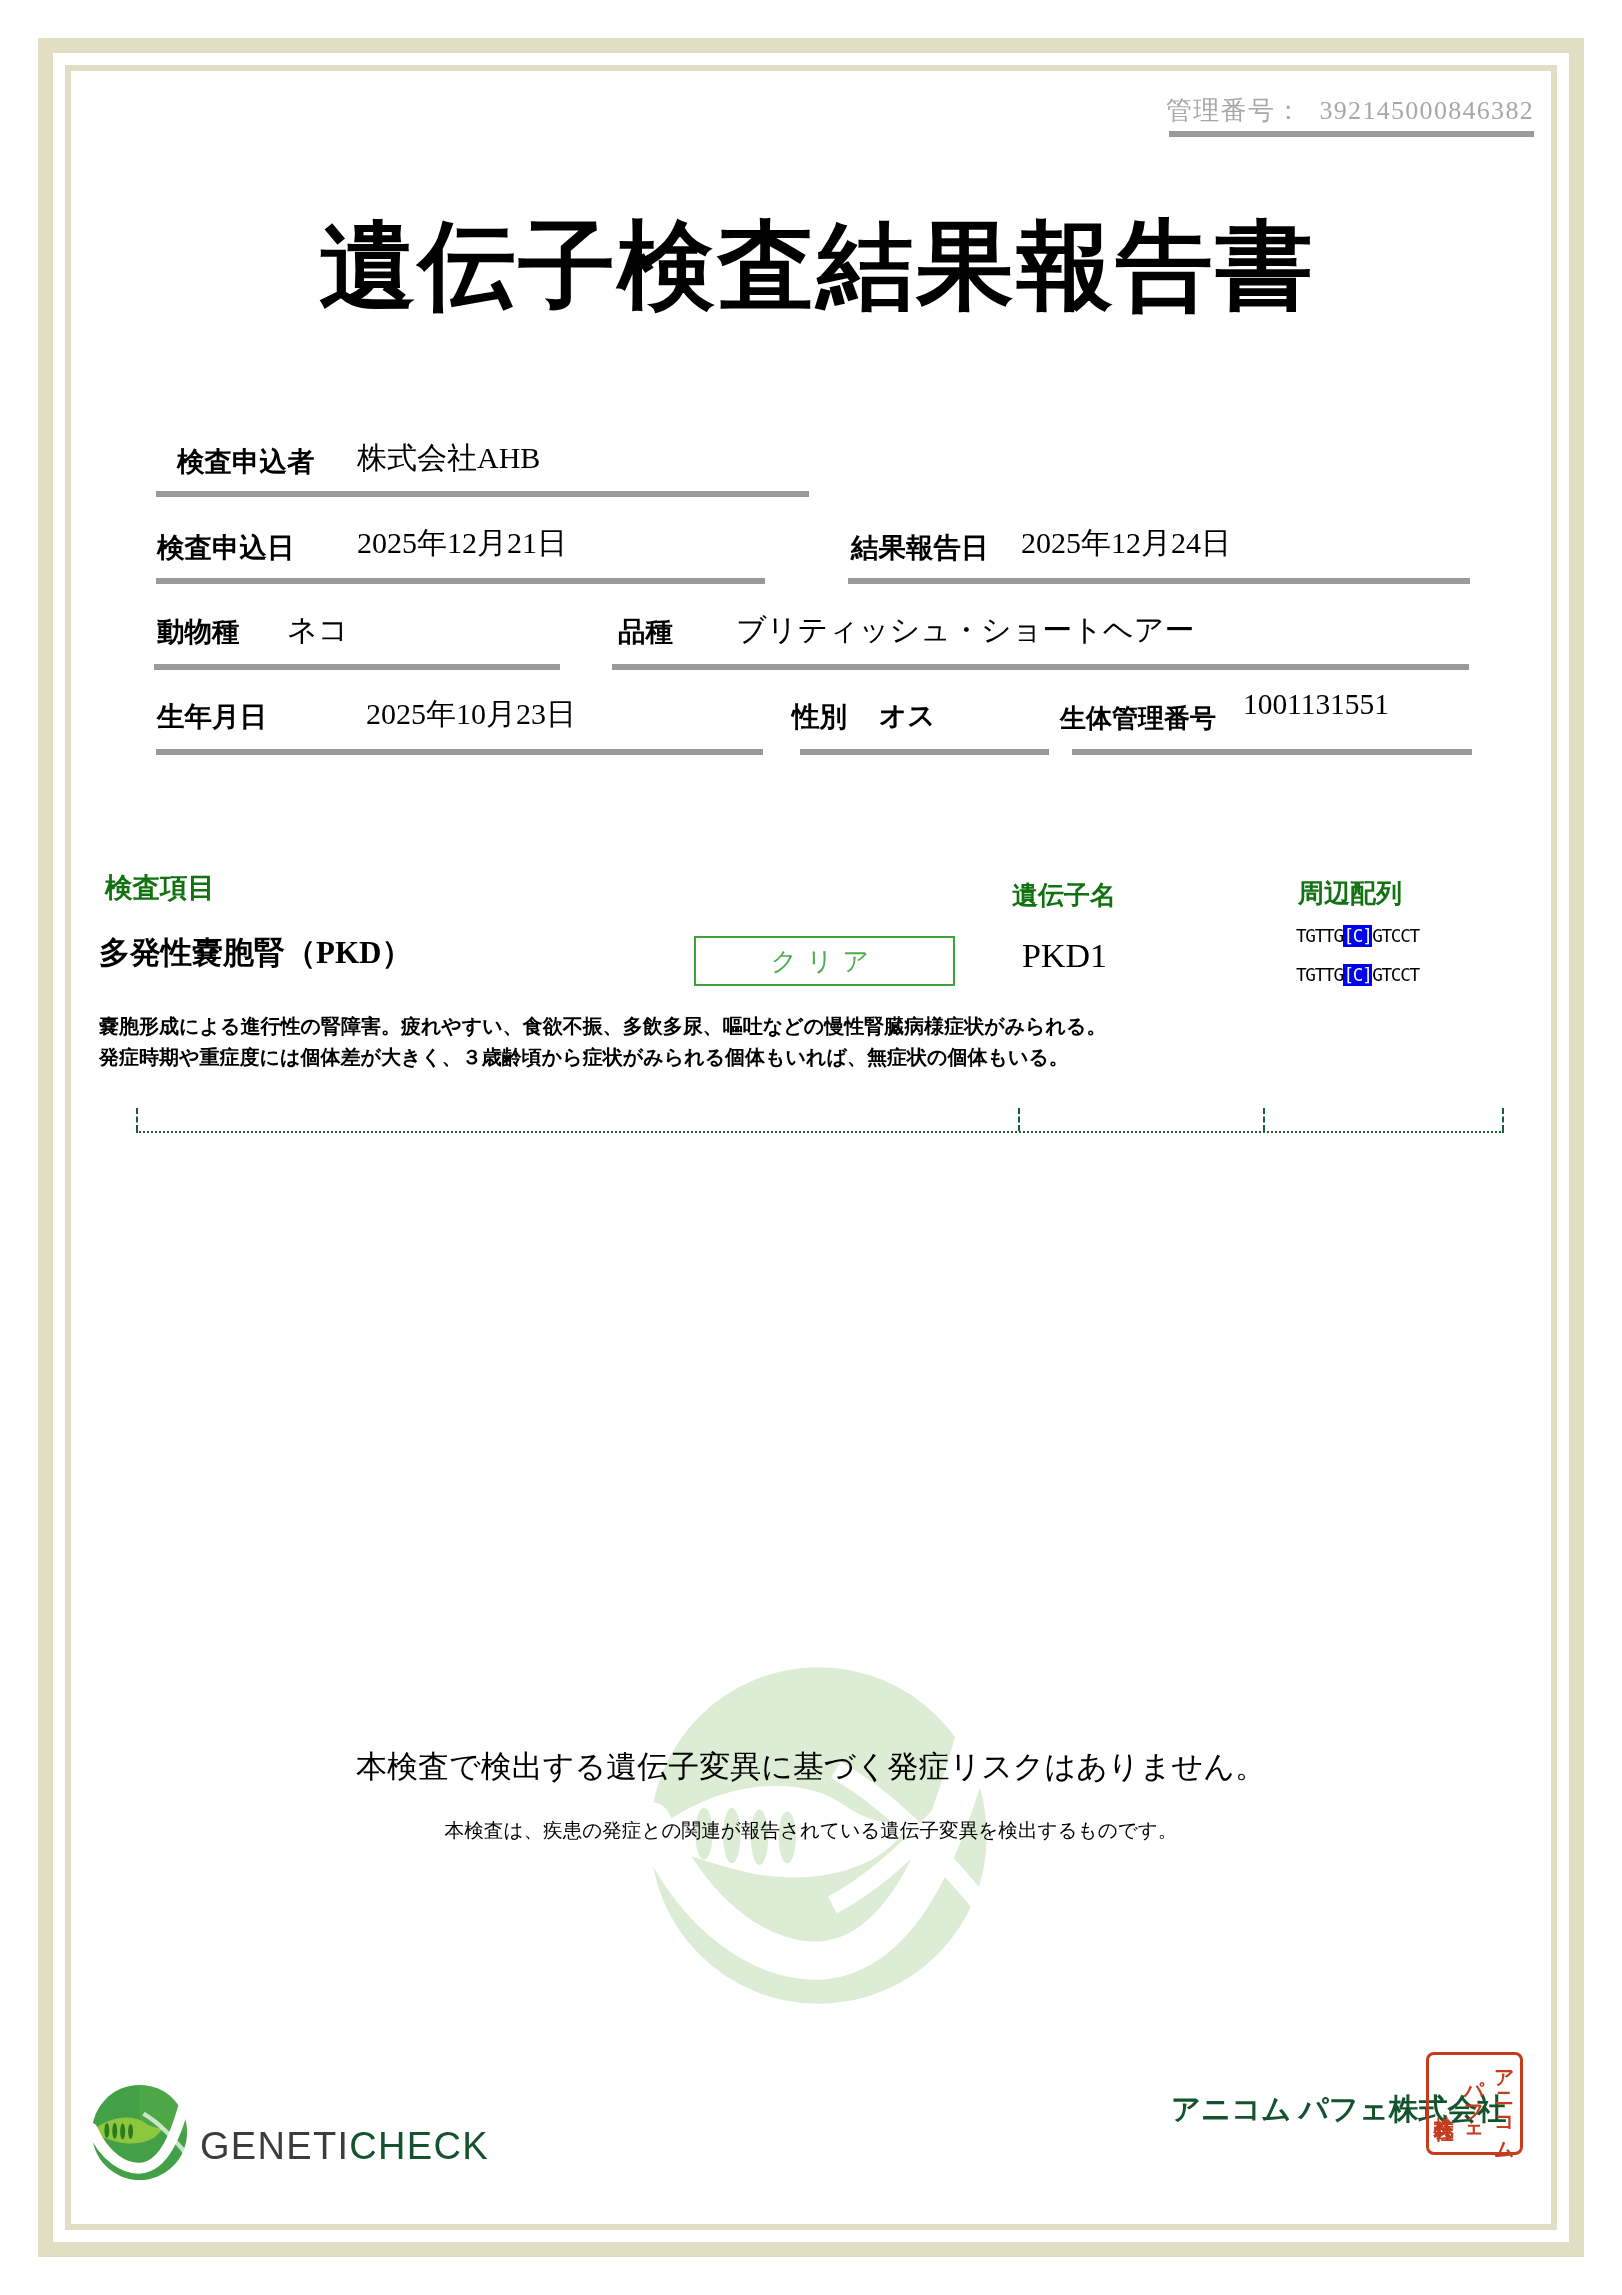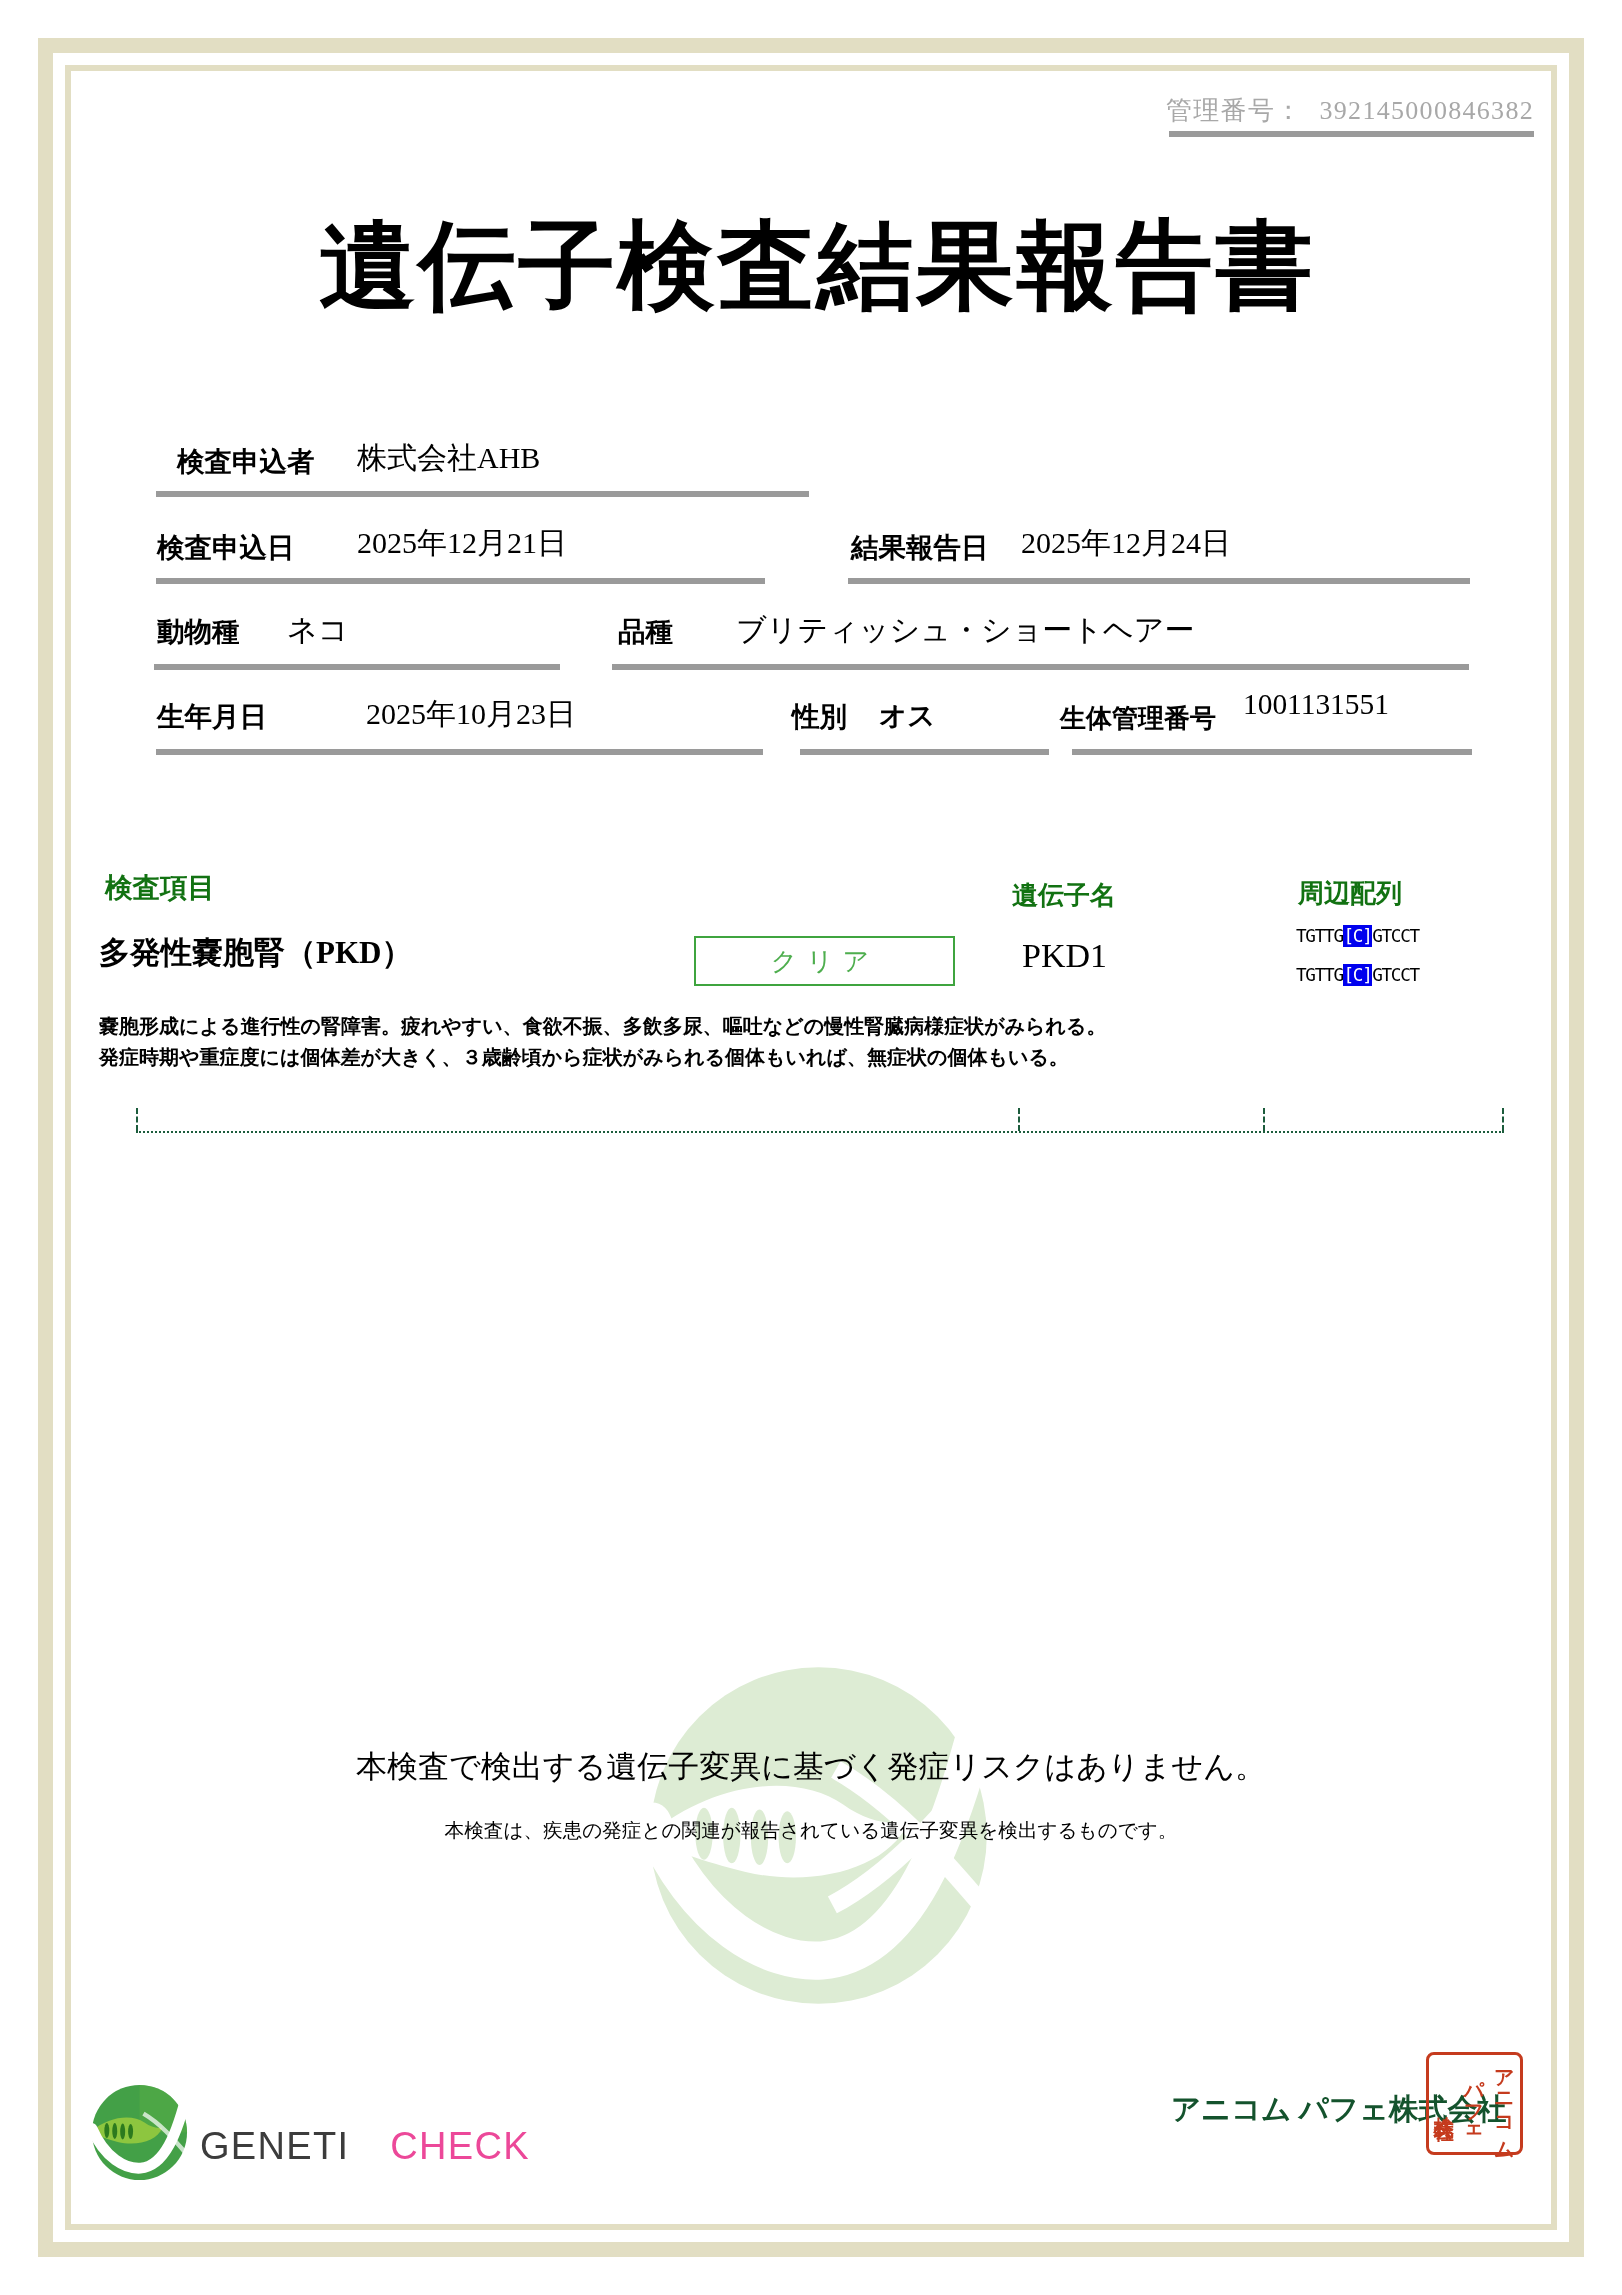--- a/index.html
+++ b/index.html
@@ -57,21 +57,21 @@
 
   
   .sum1{left:0;right:0;top:1711px;text-align:center;font-size:29px;font-family:"Liberation Sans","DejaVu Sans",sans-serif;z-index:2;}
   .sum2{left:0;right:0;top:1746px;text-align:center;font-size:31px;font-family:"Liberation Sans","DejaVu Sans",sans-serif;z-index:2;}
   .disc{left:0;right:0;text-align:center;font-size:19.6px;font-family:"Liberation Sans","DejaVu Sans",sans-serif;z-index:2;}
 
   
   .logo-mark{left:90px;top:2083px;width:99px;height:99px;}
   .logo-text{left:200px;top:2125px;font-size:38px;letter-spacing:1.3px;font-family:"Liberation Sans","DejaVu Sans",sans-serif;}
   .logo-text .t1{color:#3c3c3c;}
-  .logo-text .t2{color:#ec4899;margin-left:41px;}
+  .logo-text .t2{color:#14532d;}
 
   
   .company{left:1171px;top:2090px;font-size:29.4px;font-weight:700;color:#14532d;z-index:1;}
   .seal{
     left:1426px;top:2052px;width:97px;height:103px;
     border:3.3px solid #c53b1e;border-radius:7.9px;box-sizing:border-box;
     display:flex;flex-direction:row-reverse;justify-content:space-between;
     padding:3.9px 5.2px;z-index:2;background:transparent;
   }
   .seal-col{

